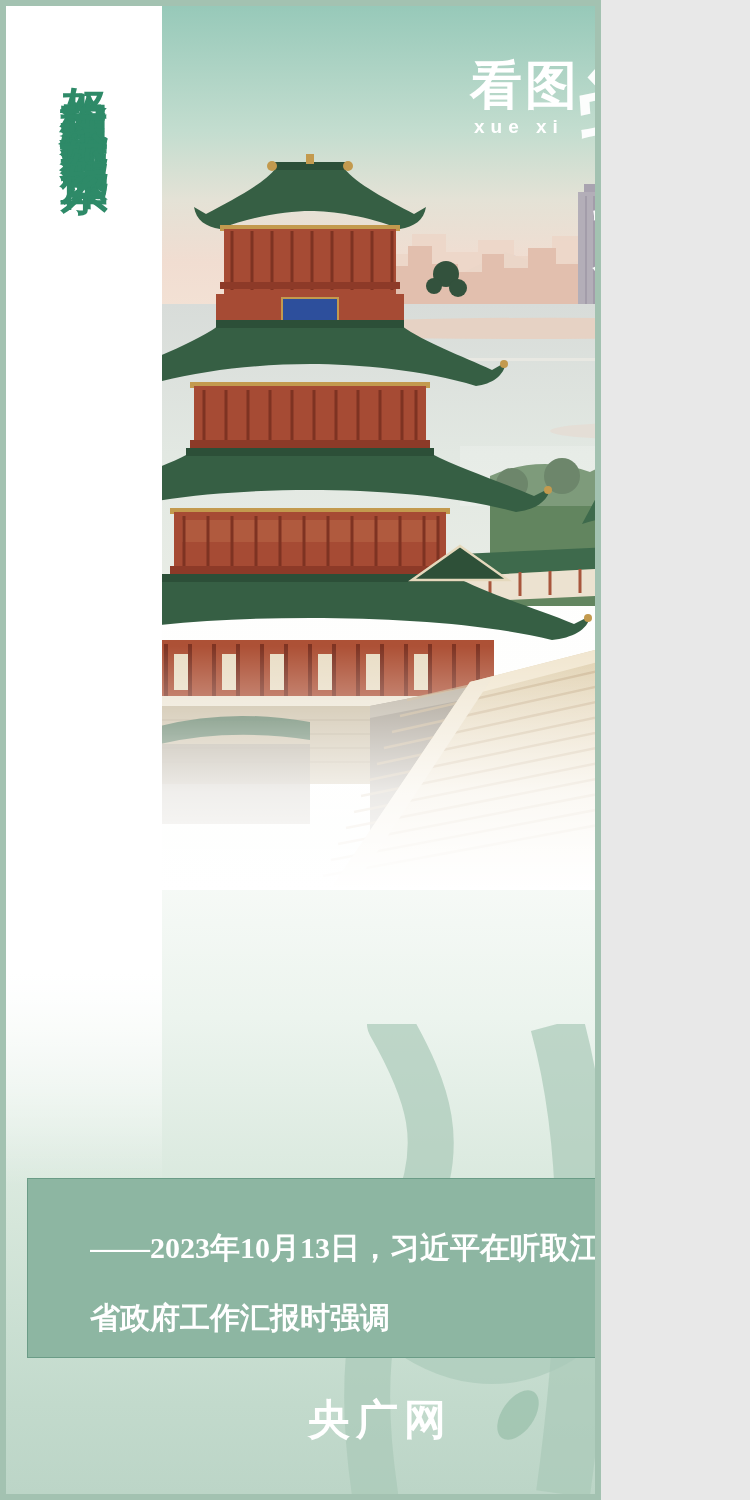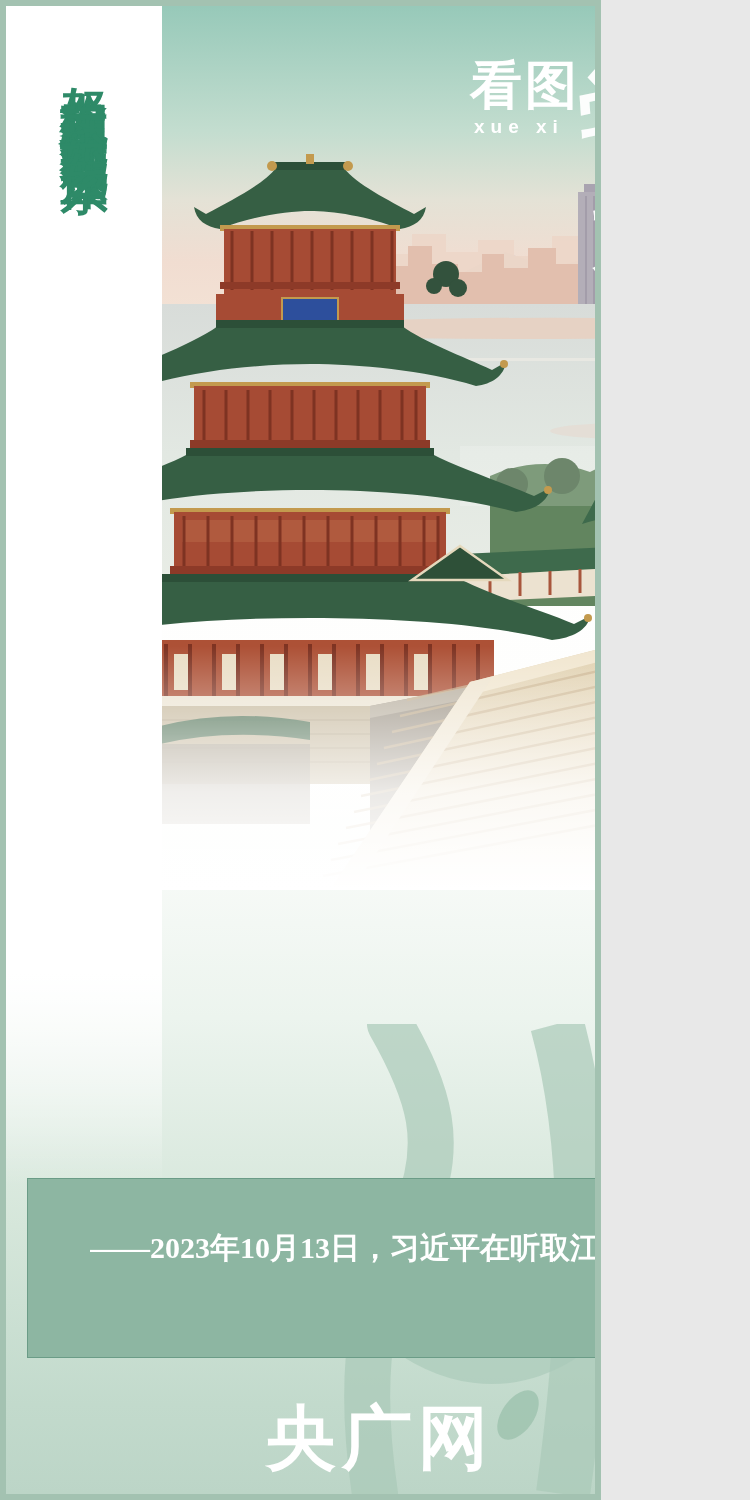--- a/index.html
+++ b/index.html
@@ -24,21 +24,21 @@
          font-size:96px;font-weight:700;transform:rotate(-12deg) skewX(-8deg);opacity:.96;letter-spacing:-6px;}
   .quote-paragraph{position:absolute;left:176px;top:892px;width:558px;z-index:3;
          font-family:"Liberation Serif","DejaVu Serif",serif;color:#1C1C1C;
          font-size:31px;line-height:57px;letter-spacing:1.5px;text-align:justify;}
   .attribution-panel{position:absolute;left:21px;top:1172px;width:697px;height:180px;z-index:3;
          background:#8DB6A2;border:1px solid #6B9C87;box-sizing:border-box;
          padding:34px 20px 0 62px;color:#fff;font-weight:700;
          font-family:"Liberation Serif","DejaVu Serif",serif;font-size:30px;line-height:70px;}
   .attribution-panel div{white-space:nowrap;overflow:hidden;}
   .footer-logo{position:absolute;left:0;top:1386px;width:738px;z-index:3;text-align:center;
-         color:#ffffff;font-weight:900;font-size:70px;letter-spacing:6px;padding-left:10px;box-sizing:border-box;
+         color:#ffffff;font-weight:900;font-size:42px;letter-spacing:6px;padding-left:10px;box-sizing:border-box;
          font-family:"Liberation Sans","DejaVu Sans",sans-serif;}
 </style>
 </head>
 <body>
 
 <div class="poster">
   <div class="panel">
 
     <svg class="photo" viewBox="0 0 584 884" aria-hidden="true">
       <defs>
@@ -210,18 +210,19 @@
 
     <div class="brand">
       <div class="brand-wordmark">看图</div>
       <div class="brand-pinyin">xue xi</div>
       <div class="brand-script">学习</div>
     </div>
 
 
     <div class="attribution-panel">
       <div>——2023年10月13日，习近平在听取江西省委和</div>
+      <div>省政府工作汇报时强调</div>
     </div>
 
     <div class="footer-logo">央广网</div>
 
   </div>
 </div>
 
 </body></html>

